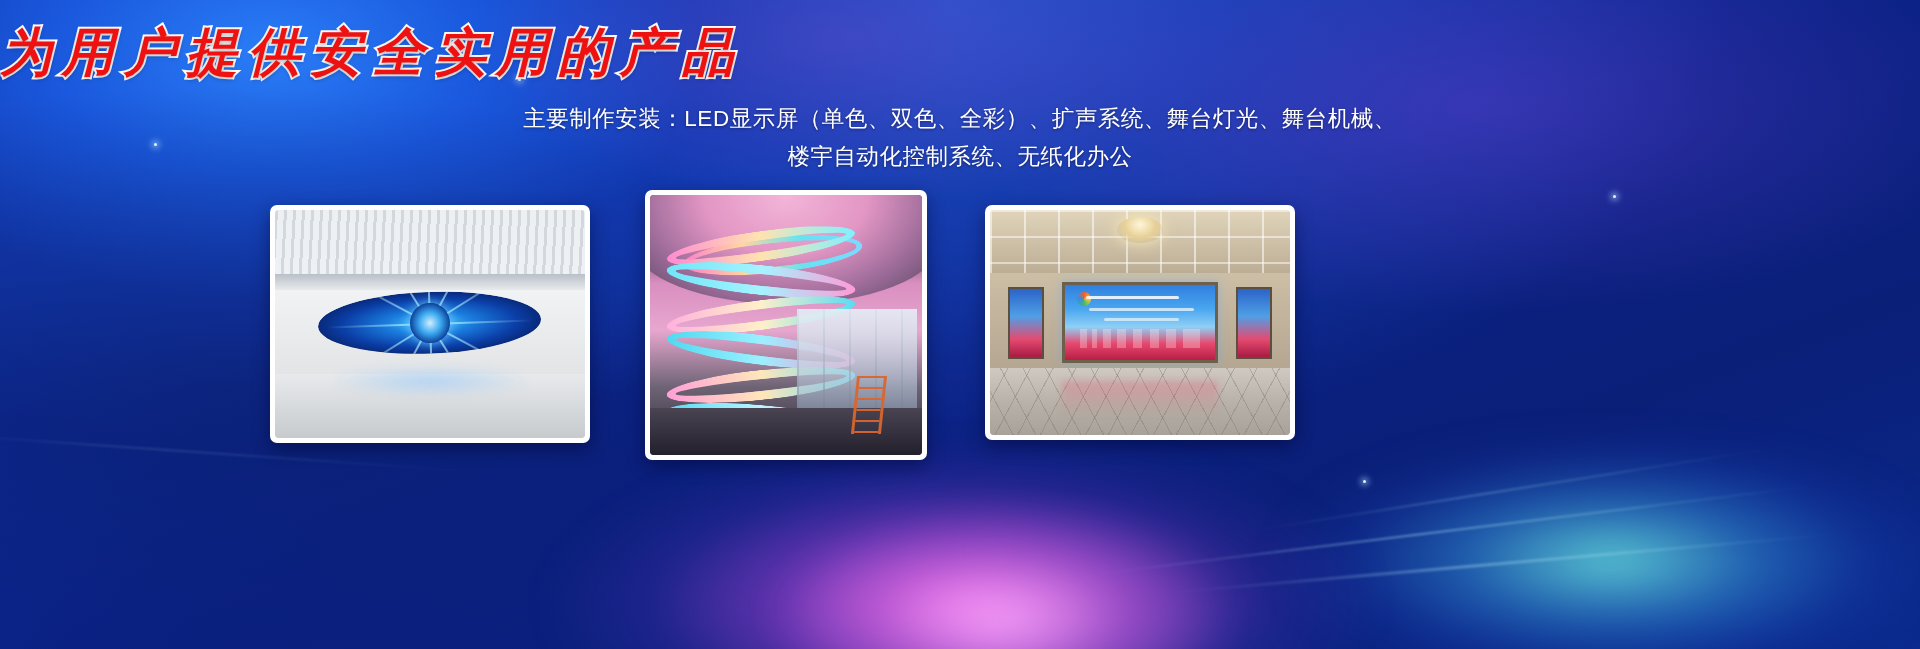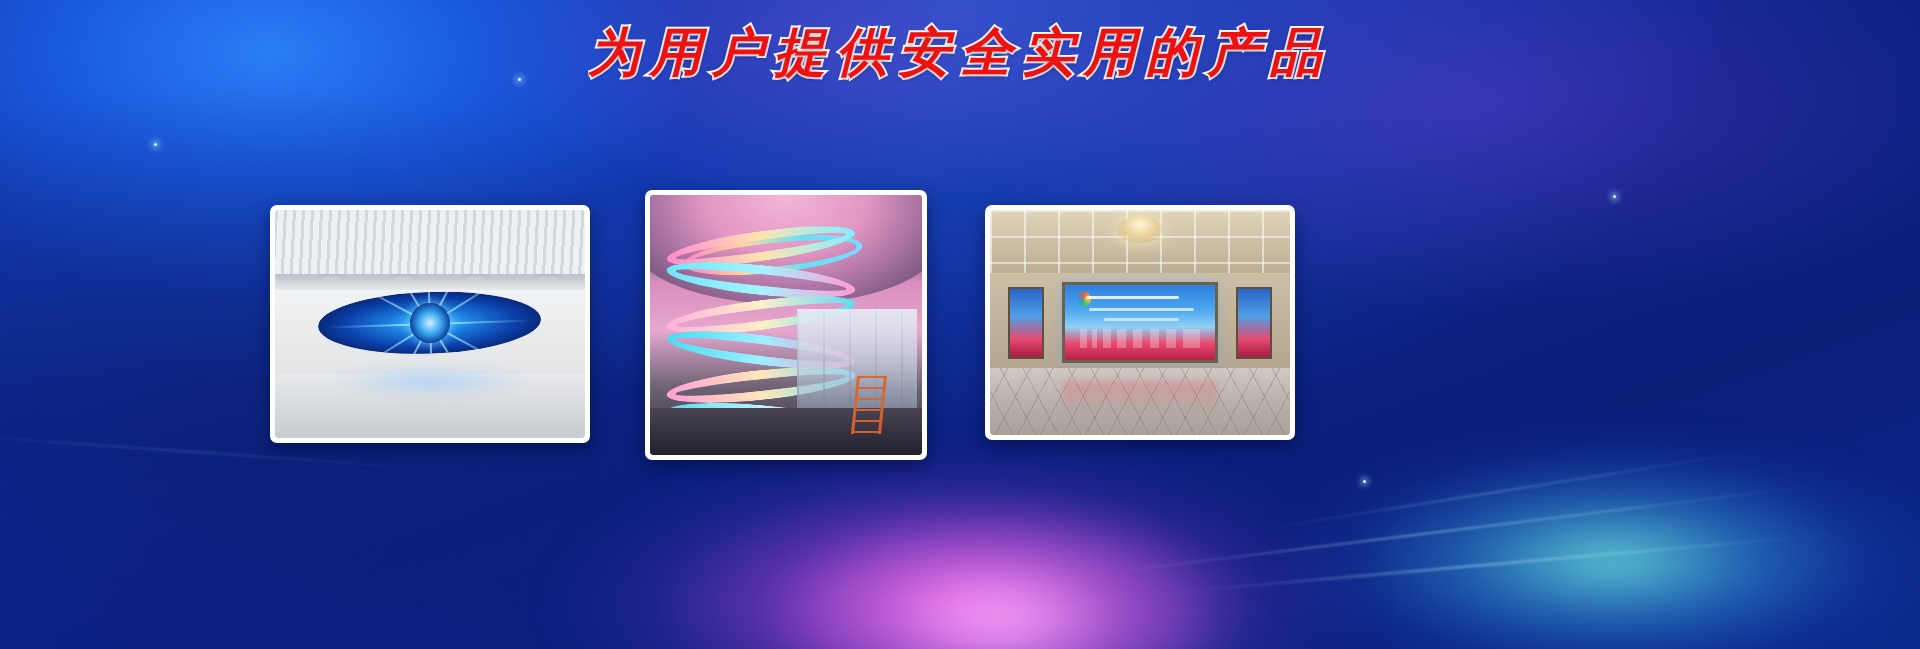--- a/index.html
+++ b/index.html
@@ -50,21 +50,21 @@
   .streak.s2{ left:60%; bottom:84px;  width:700px; transform:rotate(-5deg); opacity:.45; height:3px;}
   .streak.s3{ left:64%; bottom:158px; width:560px; transform:rotate(-9deg); opacity:.32; }
   .streak.s4{ left:-6%; bottom:196px; width:620px; transform:rotate(4deg);  opacity:.18; }
   .sparkle{
     position:absolute; width:3px; height:3px; border-radius:50%;
     background:#dff4ff; box-shadow:0 0 6px 2px rgba(180,230,255,.75);
   }
 
   
   .title-wrap{
-    position:absolute; top:18px; left:0; width:100%; text-align:center; z-index:6;
+    position:absolute; top:18px; left:0; width:100%; z-index:6;
   }
   .title{
     display:inline-block;
     font-family:"DejaVu Serif", serif;
     font-size:52px; font-weight:bold; font-style:italic;
     letter-spacing:10px;
     color:#ee1111;
     -webkit-text-stroke:4px #ffffff;
     paint-order:stroke fill;
     text-shadow:0 2px 5px rgba(0,0,0,.30);
@@ -268,20 +268,24 @@
   <div class="streak s4"></div>
   <div class="sparkle" style="left:8%;  top:22%;"></div>
   <div class="sparkle" style="left:27%; top:12%;"></div>
   <div class="sparkle" style="left:84%; top:30%;"></div>
   <div class="sparkle" style="left:71%; top:74%;"></div>
 
   <div class="title-wrap">
     <div class="title">为用户提供安全实用的产品</div>
   </div>
 
+  <div class="subtitle">
+    <div>主要制作安装：LED显示屏（单色、双色、全彩）、扩声系统、舞台灯光、舞台机械、</div>
+    <div>楼宇自动化控制系统、无纸化办公</div>
+  </div>
 
   <div class="cards">
 
     <div class="card card-1">
       <div class="photo p1">
         <div class="ceiling"></div>
         <div class="ceiling2"></div>
         <div class="eye">
           <div class="ray" style="transform:rotate(0deg)"></div>
           <div class="ray" style="transform:rotate(30deg)"></div>

